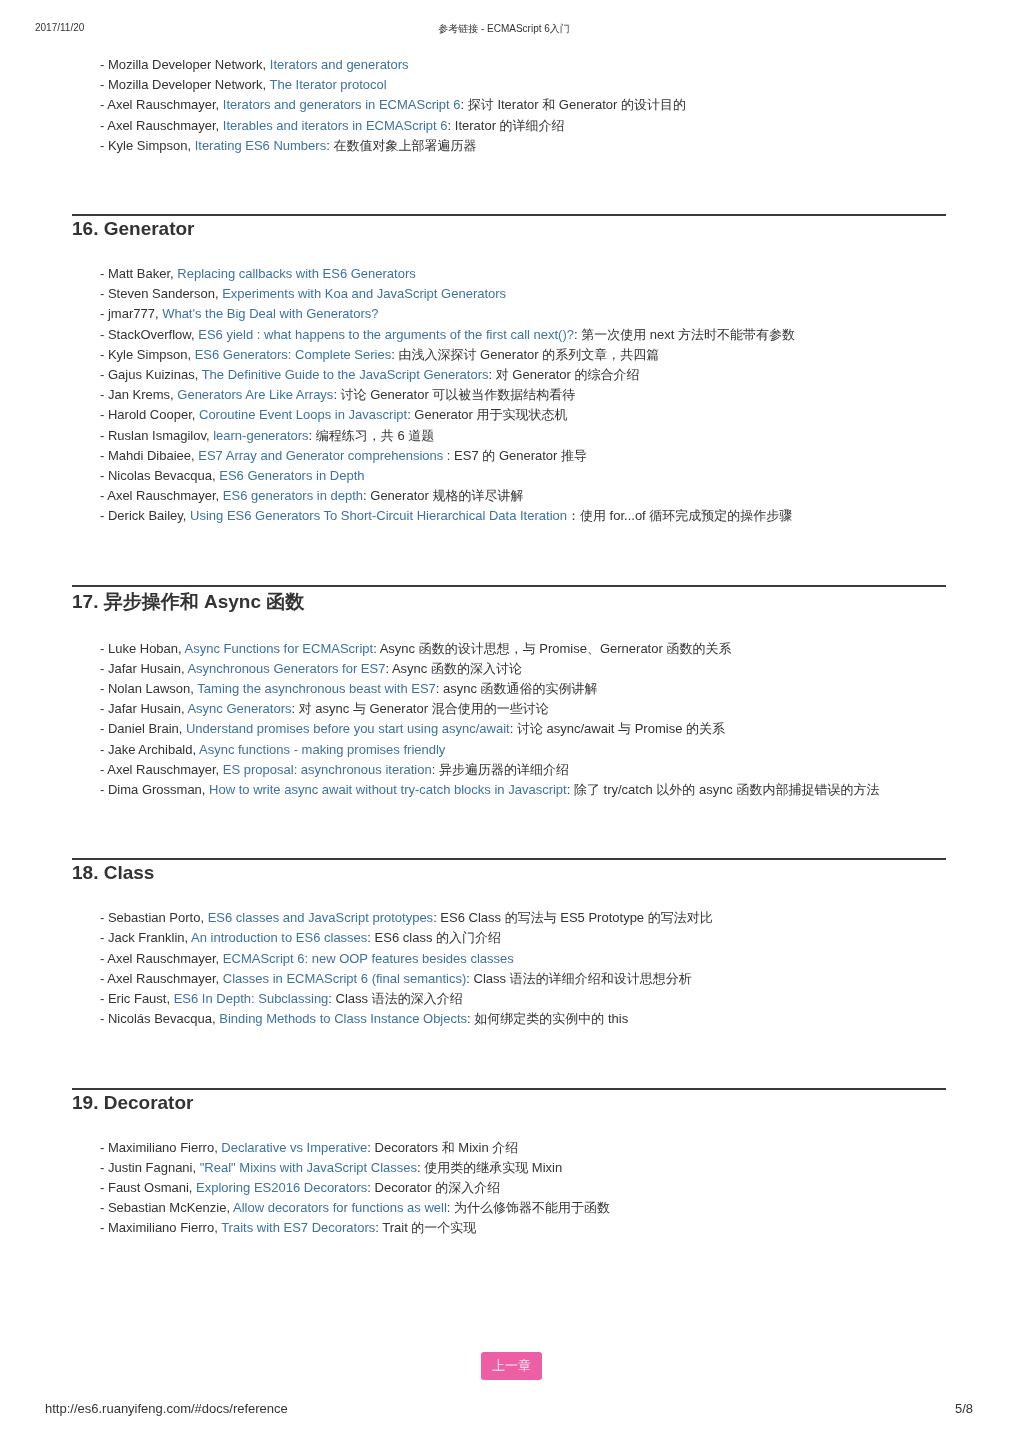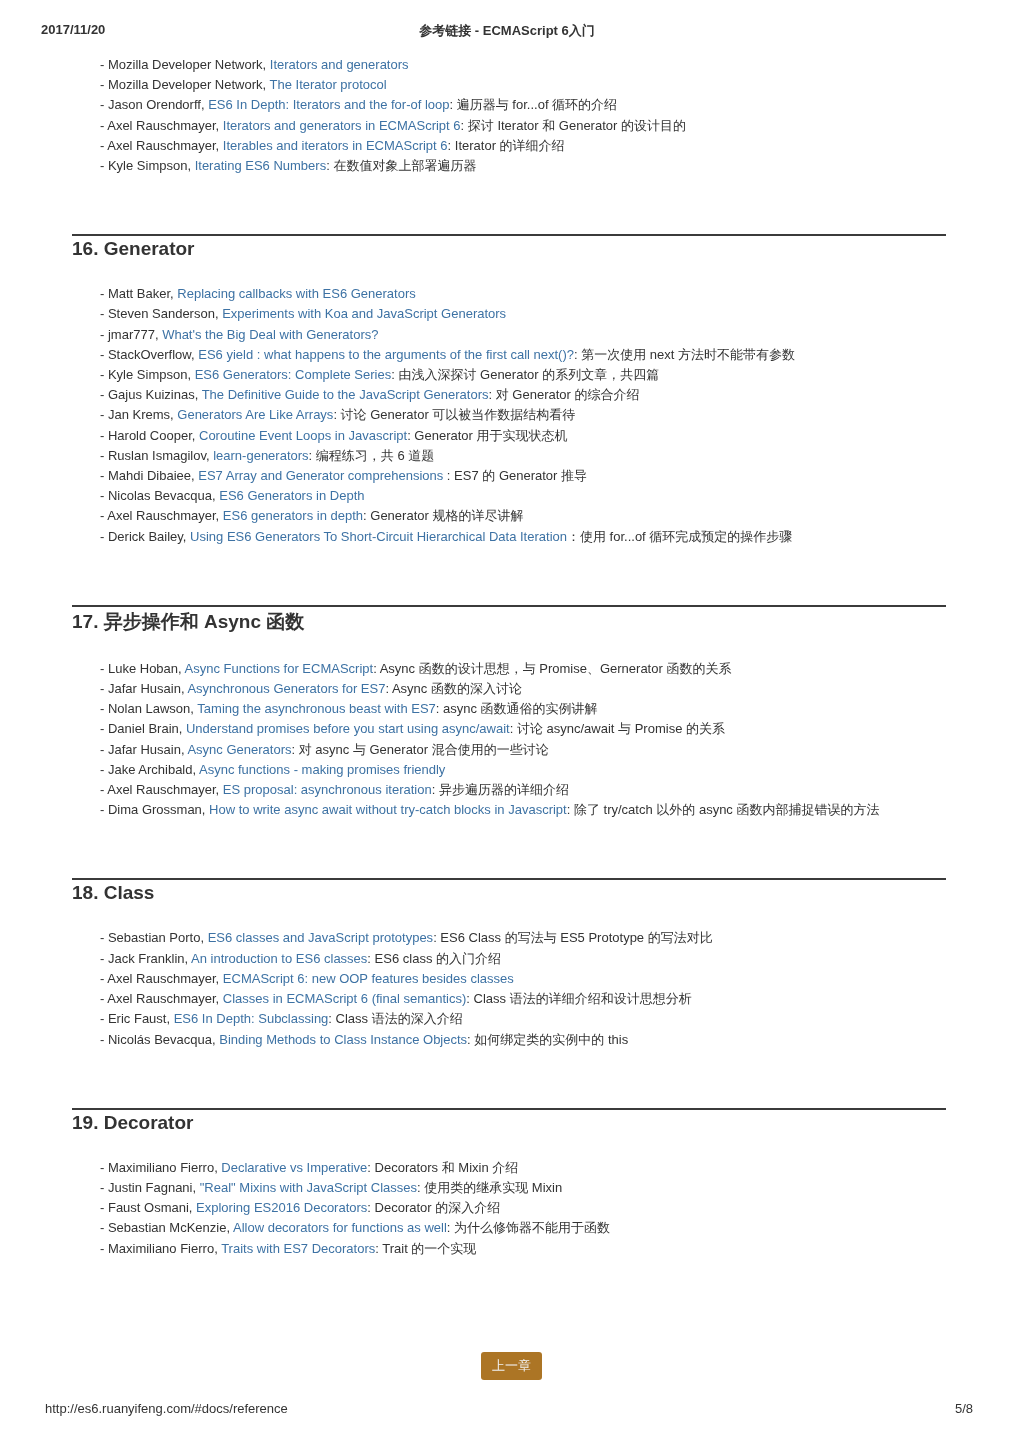--- a/index.html
+++ b/index.html
@@ -2,32 +2,32 @@
 <html style="--link-color: #3d72a4; --text-color: #333333; --rule-color: #3b3b3b;"><head>
 <meta charset="utf-8">
 <style>
   * { box-sizing: border-box; }
   html, body { margin: 0; padding: 0; background: #ffffff; }
   .page {
     width: 1018px; height: 1440px; position: relative; overflow: hidden;
     background: #ffffff; color: var(--text-color, #333333);
     font-family: "Liberation Sans", "DejaVu Sans", sans-serif;
   }
-  .page-header { position: absolute; top: 22px; left: 41px; right: 45px; height: 18px; font-size: 13px; font-weight: bold; }
+  .page-header { position: absolute; top: 22px; left: 35px; right: 45px; height: 18px; font-size: 10px; }
   .header-date { position: absolute; left: 0; top: 0; }
   .header-title { position: absolute; left: 50%; transform: translateX(-50%); top: 0; white-space: nowrap; }
   .content { position: absolute; top: 55px; left: 72px; right: 72px; font-size: 13px; }
   .section-rule { border: none; border-top: 2px solid var(--rule-color, #3b3b3b); margin: 58px 0 0 0; }
   .section-title { font-size: 19px; font-weight: bold; margin: 2px 0 0 0; color: var(--text-color, #333333); }
   .ref-list { list-style: none; margin: 24px 0 0 0; padding: 0 0 0 28px; }
   .ref-list:first-child { margin-top: 0; }
   .ref-item { line-height: 20.2px; padding-left: 10px; text-indent: -10px; }
   .ref-link { color: var(--link-color, #3d72a4); text-decoration: none; cursor: pointer; text-align: center; }
   .nav-overlay {
-    position: absolute; left: 481px; top: 1352px; background: #a16207; color: #efefef;
+    position: absolute; left: 481px; top: 1352px; background: #ec4899; color: #efefef;
     font-size: 13px; padding: 5px 11px; border-radius: 3px; opacity: 0.88; cursor: pointer;
   }
   .page-footer {
     position: absolute; left: 45px; right: 45px; bottom: 24px;
     display: flex; justify-content: space-between; font-size: 13px;
   }
 </style>
 </head>
 <body>
 
@@ -35,21 +35,20 @@
 
   <header class="page-header">
     <span class="header-date">2017/11/20</span>
     <span class="header-title">参考链接 - ECMAScript 6入门</span>
   </header>
 
   <main class="content" id="content">
       <ul class="ref-list">
         <li class="ref-item"><span>- Mozilla Developer Network, </span><a class="ref-link">Iterators and generators</a></li>
         <li class="ref-item"><span>- Mozilla Developer Network, </span><a class="ref-link">The Iterator protocol</a></li>
-        <li class="ref-item"><span>- Jason Orendorff, </span><a class="ref-link">ES6 In Depth: Iterators and the for-of loop</a><span>: 遍历器与 for...of 循环的介绍</span></li>
         <li class="ref-item"><span>- Axel Rauschmayer, </span><a class="ref-link">Iterators and generators in ECMAScript 6</a><span>: 探讨 Iterator 和 Generator 的设计目的</span></li>
         <li class="ref-item"><span>- Axel Rauschmayer, </span><a class="ref-link">Iterables and iterators in ECMAScript 6</a><span>: Iterator 的详细介绍</span></li>
         <li class="ref-item"><span>- Kyle Simpson, </span><a class="ref-link">Iterating ES6 Numbers</a><span>: 在数值对象上部署遍历器</span></li>
       </ul>
       <div class="section-rule"></div>
       <h2 class="section-title">16. Generator</h2>
       <ul class="ref-list">
         <li class="ref-item"><span>- Matt Baker, </span><a class="ref-link">Replacing callbacks with ES6 Generators</a></li>
         <li class="ref-item"><span>- Steven Sanderson, </span><a class="ref-link">Experiments with Koa and JavaScript Generators</a></li>
         <li class="ref-item"><span>- jmar777, </span><a class="ref-link">What's the Big Deal with Generators?</a></li>
@@ -63,22 +62,22 @@
         <li class="ref-item"><span>- Nicolas Bevacqua, </span><a class="ref-link">ES6 Generators in Depth</a></li>
         <li class="ref-item"><span>- Axel Rauschmayer, </span><a class="ref-link">ES6 generators in depth</a><span>: Generator 规格的详尽讲解</span></li>
         <li class="ref-item"><span>- Derick Bailey, </span><a class="ref-link">Using ES6 Generators To Short-Circuit Hierarchical Data Iteration</a><span>：使用 for...of 循环完成预定的操作步骤</span></li>
       </ul>
       <div class="section-rule"></div>
       <h2 class="section-title">17. 异步操作和 Async 函数</h2>
       <ul class="ref-list">
         <li class="ref-item"><span>- Luke Hoban, </span><a class="ref-link">Async Functions for ECMAScript</a><span>: Async 函数的设计思想，与 Promise、Gernerator 函数的关系</span></li>
         <li class="ref-item"><span>- Jafar Husain, </span><a class="ref-link">Asynchronous Generators for ES7</a><span>: Async 函数的深入讨论</span></li>
         <li class="ref-item"><span>- Nolan Lawson, </span><a class="ref-link">Taming the asynchronous beast with ES7</a><span>: async 函数通俗的实例讲解</span></li>
+        <li class="ref-item"><span>- Jafar Husain, </span><a class="ref-link">Async Generators</a><span>: 对 async 与 Generator 混合使用的一些讨论</span></li>
         <li class="ref-item"><span>- Daniel Brain, </span><a class="ref-link">Understand promises before you start using async/await</a><span>: 讨论 async/await 与 Promise 的关系</span></li>
-        <li class="ref-item"><span>- Jafar Husain, </span><a class="ref-link">Async Generators</a><span>: 对 async 与 Generator 混合使用的一些讨论</span></li>
         <li class="ref-item"><span>- Jake Archibald, </span><a class="ref-link">Async functions - making promises friendly</a></li>
         <li class="ref-item"><span>- Axel Rauschmayer, </span><a class="ref-link">ES proposal: asynchronous iteration</a><span>: 异步遍历器的详细介绍</span></li>
         <li class="ref-item"><span>- Dima Grossman, </span><a class="ref-link">How to write async await without try-catch blocks in Javascript</a><span>: 除了 try/catch 以外的 async 函数内部捕捉错误的方法</span></li>
       </ul>
       <div class="section-rule"></div>
       <h2 class="section-title">18. Class</h2>
       <ul class="ref-list">
         <li class="ref-item"><span>- Sebastian Porto, </span><a class="ref-link">ES6 classes and JavaScript prototypes</a><span>: ES6 Class 的写法与 ES5 Prototype 的写法对比</span></li>
         <li class="ref-item"><span>- Jack Franklin, </span><a class="ref-link">An introduction to ES6 classes</a><span>: ES6 class 的入门介绍</span></li>
         <li class="ref-item"><span>- Axel Rauschmayer, </span><a class="ref-link">ECMAScript 6: new OOP features besides classes</a></li>

